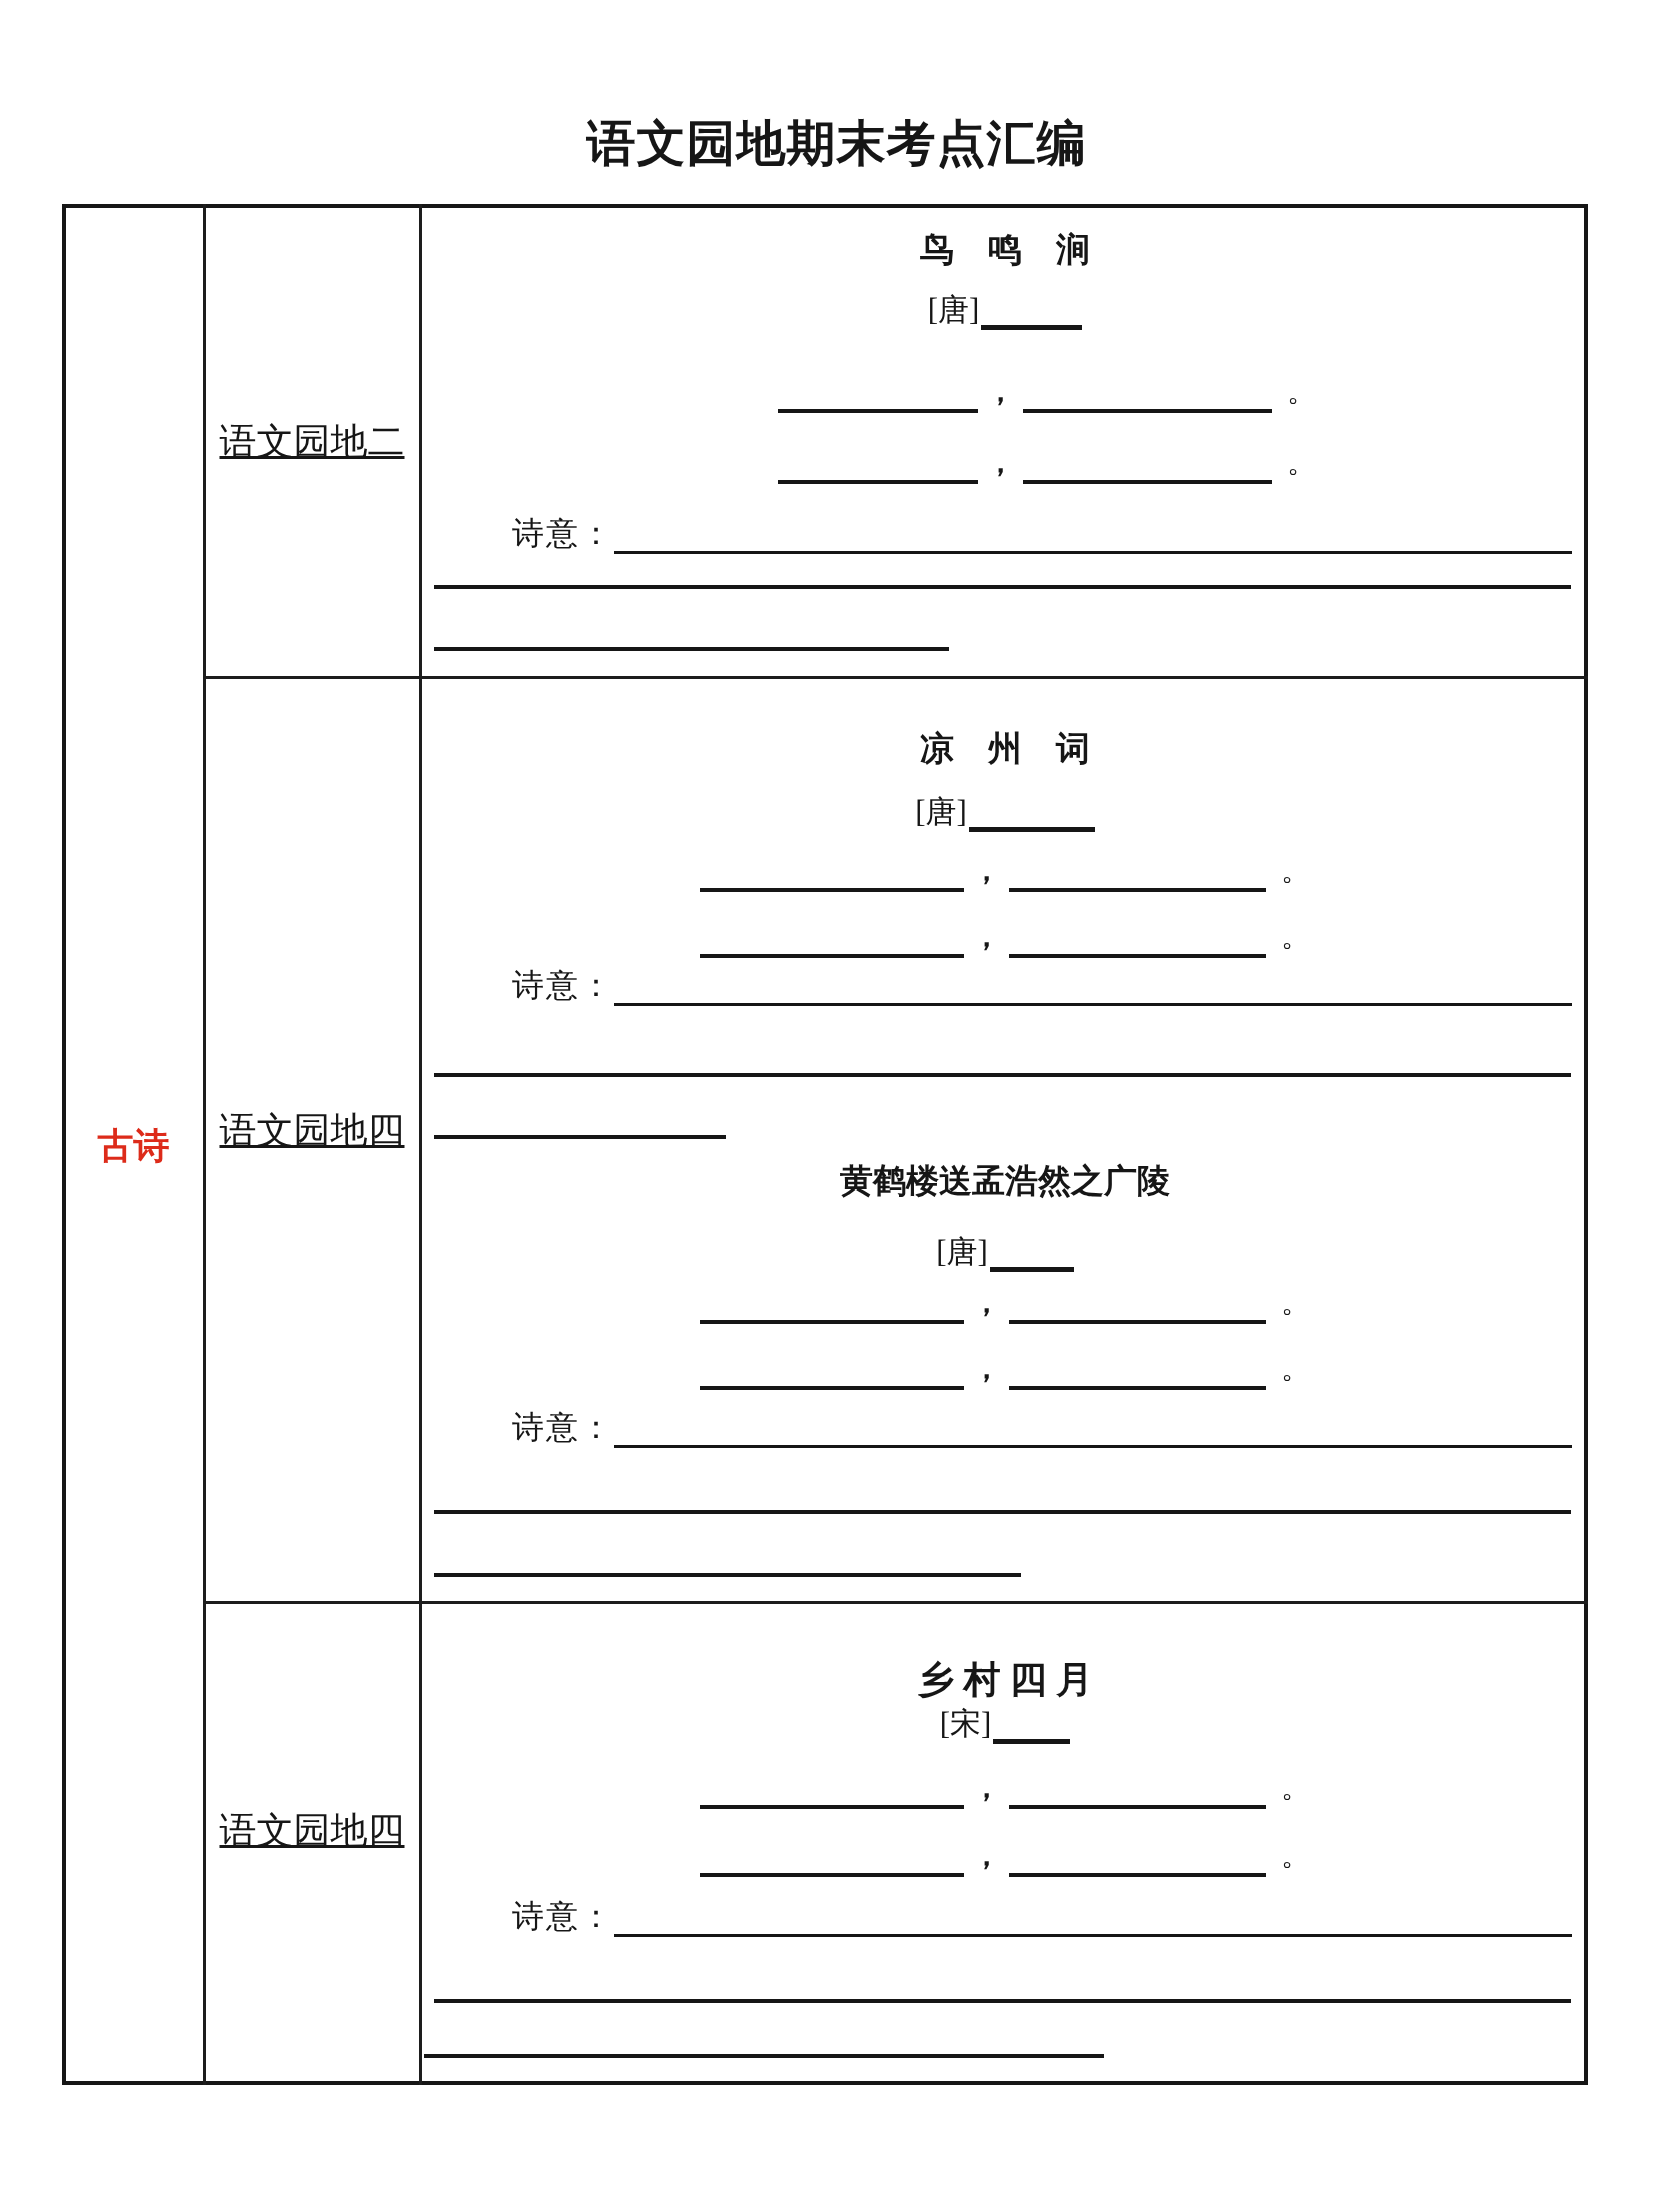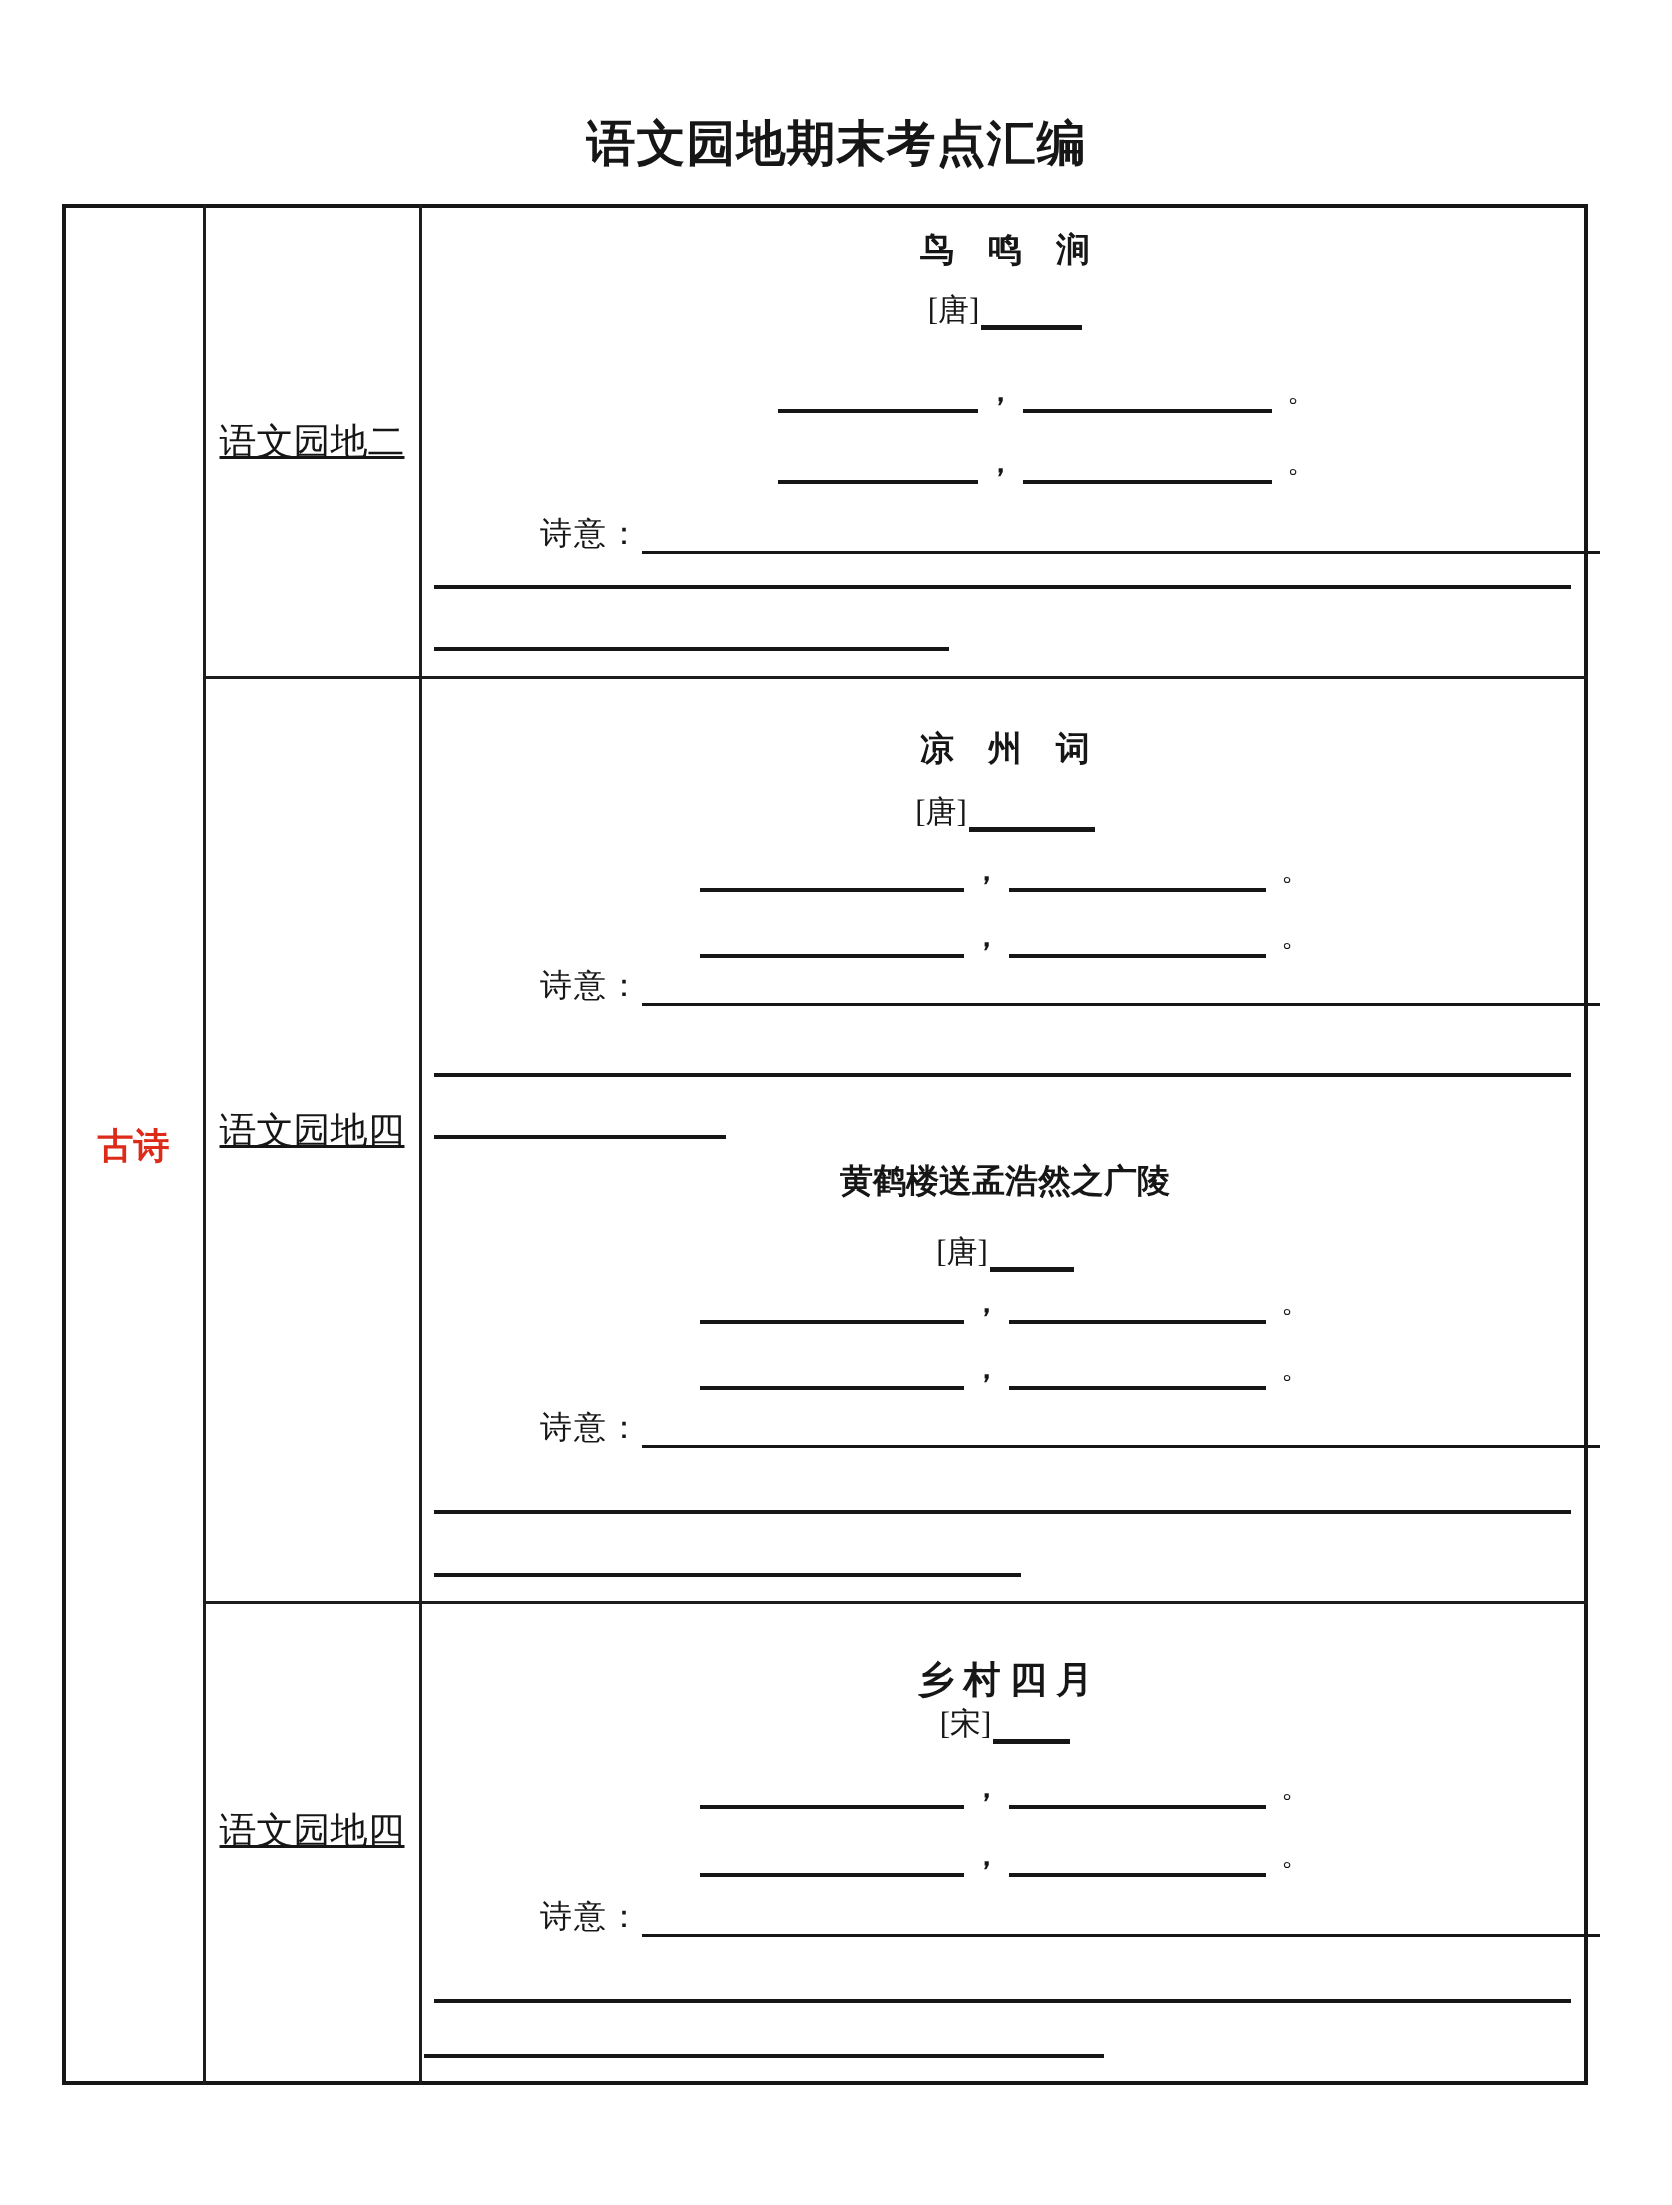--- a/index.html
+++ b/index.html
@@ -37,21 +37,21 @@
   .era{font-size:31px;line-height:1;padding-bottom:3px;}
   .ablank{display:inline-block;height:6px;border-bottom:5px solid #161616;margin-left:2px;transform:translateY(2px);}
   .pair{
     position:absolute;width:1166px;height:40px;
     display:flex;justify-content:center;align-items:flex-end;
   }
   .vblank{display:inline-block;height:6px;border-bottom:4.4px solid #161616;}
   .punct{font-size:29px;line-height:1;font-weight:bold;transform:translateY(-7px);margin:0 8px;}
   .period{margin-left:15px;margin-right:0;font-weight:normal;}
   .meaning{
-    position:absolute;left:540px;width:1060px;height:40px;
+    position:absolute;left:512px;width:1060px;height:40px;
     display:flex;align-items:flex-end;
   }
   .mlabel{font-size:32px;line-height:1;padding-bottom:5px;letter-spacing:2px;}
   .mblank{flex:1;height:7px;border-bottom:3.5px solid #161616;}
   .hline{position:absolute;height:4px;background:#161616;}
 </style>
 </head>
 <body>
 
 <h1 class="page-title">语文园地期末考点汇编</h1>

